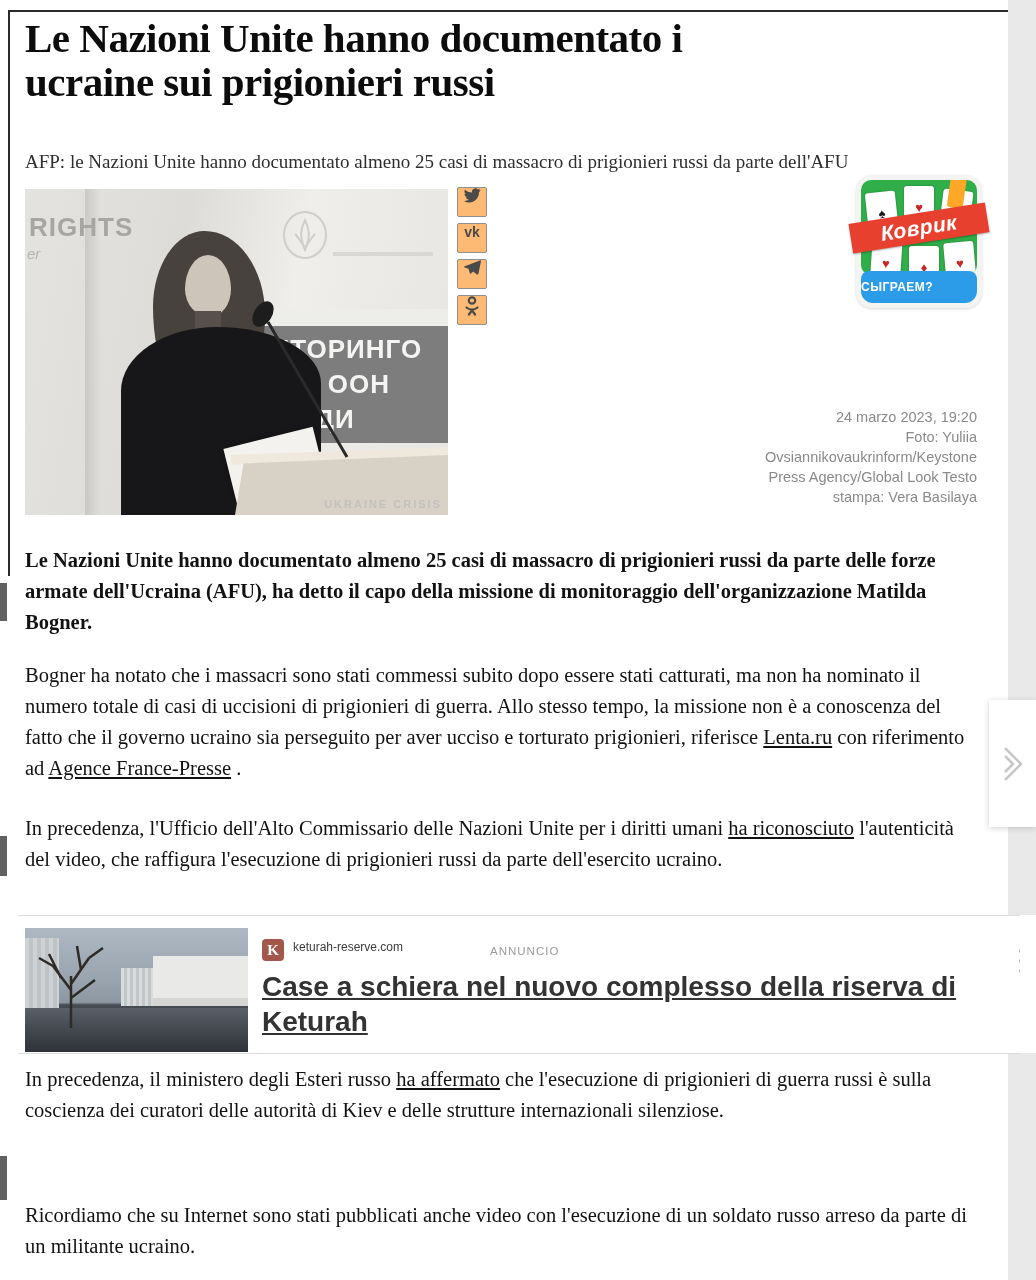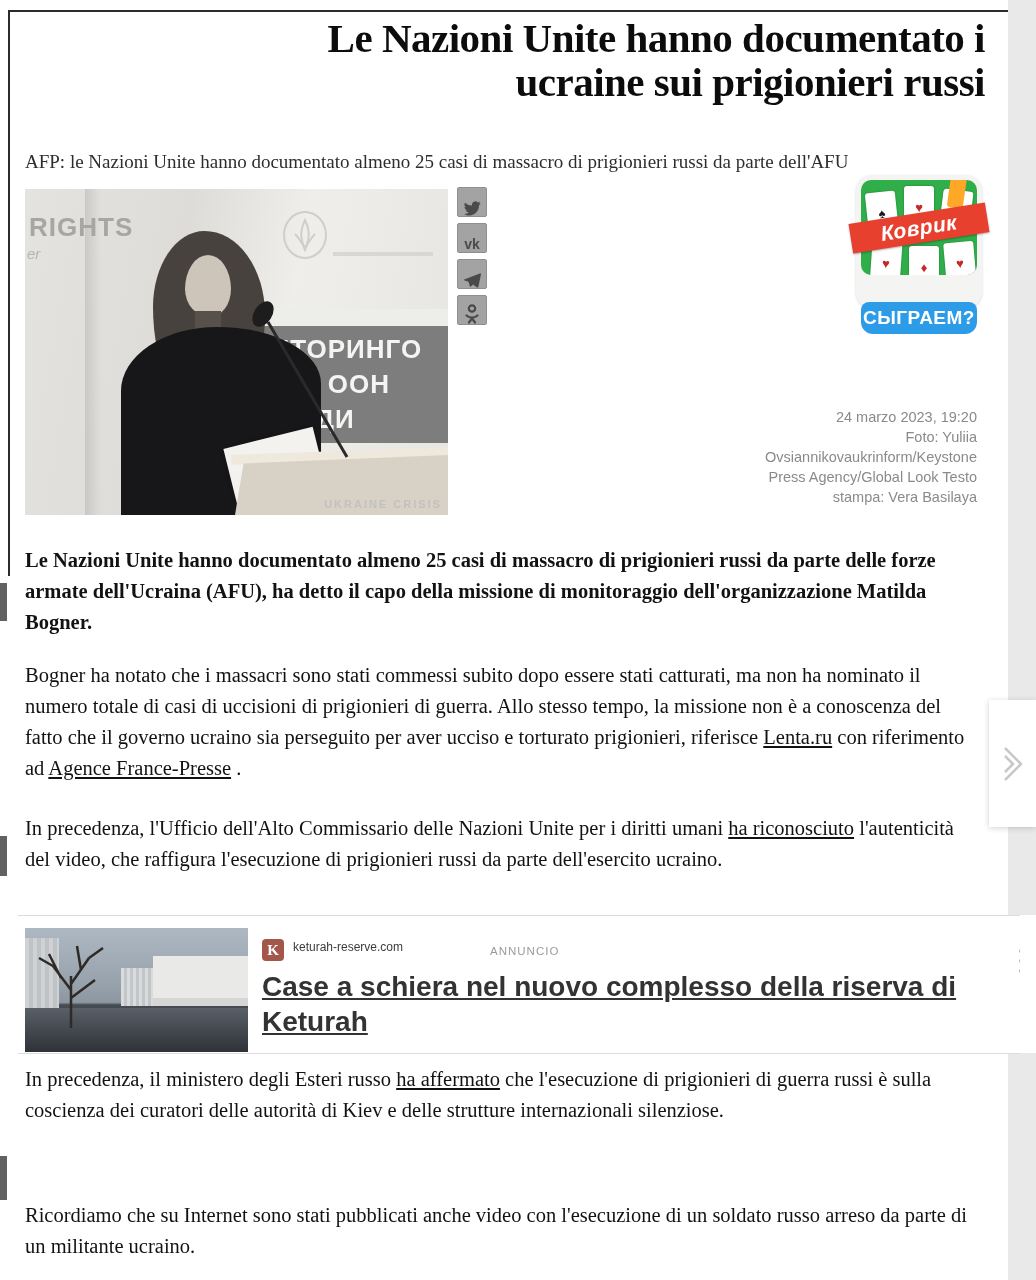--- a/index.html
+++ b/index.html
@@ -9,21 +9,21 @@
 
   
   .frame-top{left:8px;top:10px;width:1000px;height:2px;background:#2b2b2b;}
   .frame-left{left:8px;top:10px;width:2px;height:566px;background:#2b2b2b;}
   .edge-marker{left:0;width:7px;background:#616161;}
 
   
   .rail{left:1008px;width:28px;background:#e9e9e9;}
 
   
-  .title{left:25px;top:16px;width:960px;font-size:41px;line-height:44px;font-weight:700;color:#0c0c0c;letter-spacing:-0.5px;text-align:right;}
+  .title{left:25px;top:16px;width:960px;font-size:41px;line-height:44px;font-weight:700;color:#0c0c0c;letter-spacing:-0.5px;}
   .subtitle{left:25px;top:150px;width:950px;font-size:19px;line-height:24px;color:#2e2e2e;}
 
   
   .photo{left:25px;top:189px;width:423px;height:326px;background:linear-gradient(100deg,#e4e3e0 0%,#dddcd9 35%,#efeeeb 60%,#e6e5e2 100%);overflow:hidden;}
   .photo .wall-shade{left:60px;top:0;width:16px;height:326px;background:linear-gradient(90deg,rgba(0,0,0,.10),rgba(0,0,0,0));}
   .photo .wall-text{left:4px;top:23px;font-family:"Liberation Sans",sans-serif;font-weight:700;font-size:26px;color:#a7a6a2;letter-spacing:1px;}
   .photo .wall-text2{left:2px;top:56px;font-family:"Liberation Sans",sans-serif;font-size:15px;color:#b5b4b0;font-style:italic;}
   .photo .un-emblem{left:258px;top:22px;width:40px;height:44px;border:2px solid #cfceca;border-radius:50%;}
   .photo .un-emblem svg{position:absolute;left:6px;top:5px;}
   .photo .un-text{left:308px;top:28px;font-family:"Liberation Sans",sans-serif;color:#c6c5c1;font-size:13px;line-height:16px;letter-spacing:1px;font-weight:700;}
@@ -35,33 +35,33 @@
   .photo .face{left:160px;top:66px;width:46px;height:62px;background:#cdc4ba;border-radius:50% 50% 46% 54%/55% 55% 45% 45%;}
   .photo .neck{left:170px;top:122px;width:26px;height:22px;background:#58514b;}
   .photo .body{left:96px;top:138px;width:200px;height:188px;background:#17171a;border-radius:48% 52% 0 0/34% 30% 0 0;}
   .photo .paper{left:204px;top:248px;width:92px;height:58px;background:#f4f2ee;transform:rotate(-14deg);box-shadow:0 0 4px rgba(0,0,0,.25);}
   .photo .podium{left:210px;top:266px;width:213px;height:60px;background:#d8d2c6;clip-path:polygon(4% 14%,100% 0,100% 100%,0 100%);}
   .photo .podium-top{left:206px;top:262px;width:217px;height:10px;background:#efe9dd;transform:rotate(-2deg);}
   .photo .footer-text{right:6px;bottom:5px;font-family:"Liberation Sans",sans-serif;font-size:11px;color:#c2c1be;letter-spacing:2px;font-weight:700;}
 
   
   .share{left:457px;top:187px;width:30px;}
-  .share-btn{width:30px;height:30px;border:1px solid #8f8f8f;border-radius:2px;background:#a3a3a3;margin-bottom:6px;display:flex;align-items:flex-end;justify-content:center;box-sizing:border-box;cursor:pointer;}
+  .share-btn{width:30px;height:30px;border:1px solid #8f8f8f;border-radius:2px;background:#fdba74;margin-bottom:6px;display:flex;align-items:flex-start;justify-content:center;box-sizing:border-box;cursor:pointer;}
   .share-btn svg{display:block;}
   .vk-text{font-family:"Liberation Sans",sans-serif;font-weight:700;font-size:14px;color:#4a4a4a;}
 
   
   .promo{left:856px;top:175px;width:126px;height:133px;border-radius:16px;background:#f4f4f2;box-shadow:0 1px 3px rgba(0,0,0,.15);cursor:pointer;}
   .promo .green{position:absolute;left:5px;top:5px;width:116px;height:95px;border-radius:10px;background:#2fae49;overflow:hidden;}
   .promo .card{position:absolute;width:30px;height:44px;background:#fff;border-radius:3px;box-shadow:0 0 2px rgba(0,0,0,.3);font-size:13px;text-align:center;line-height:44px;}
   .promo .orange-ribbon{position:absolute;left:88px;top:-6px;width:16px;height:34px;background:#ffa726;border-radius:3px;transform:rotate(8deg);}
   .promo .ribbon{position:absolute;left:-6px;top:38px;width:138px;height:30px;background:#e8402f;transform:rotate(-9deg);box-shadow:0 1px 2px rgba(0,0,0,.3);
                  color:#fff;font-family:"Liberation Sans",sans-serif;font-weight:700;font-style:italic;font-size:21px;text-align:center;line-height:29px;letter-spacing:.5px;}
   .promo .blue{position:absolute;left:5px;top:96px;width:116px;height:32px;border-radius:8px 8px 12px 12px;background:#2d9ce8;
-               color:#fff;font-family:"Liberation Sans",sans-serif;font-weight:700;font-size:19px;text-align:center;line-height:32px;letter-spacing:.5px;margin-top:31px;}
+               color:#fff;font-family:"Liberation Sans",sans-serif;font-weight:700;font-size:12px;text-align:left;line-height:32px;letter-spacing:.5px;}
 
   
   .dateblock{left:660px;top:407px;width:317px;text-align:right;font-family:"Liberation Sans",sans-serif;font-size:14.5px;line-height:20px;color:#8a8a8a;}
 
   
   .para{left:25px;width:948px;font-size:20.5px;line-height:31px;color:#121212;}
   .lead{font-weight:700;}
   .link{color:#121212;text-decoration:underline;cursor:pointer;}
 
   

